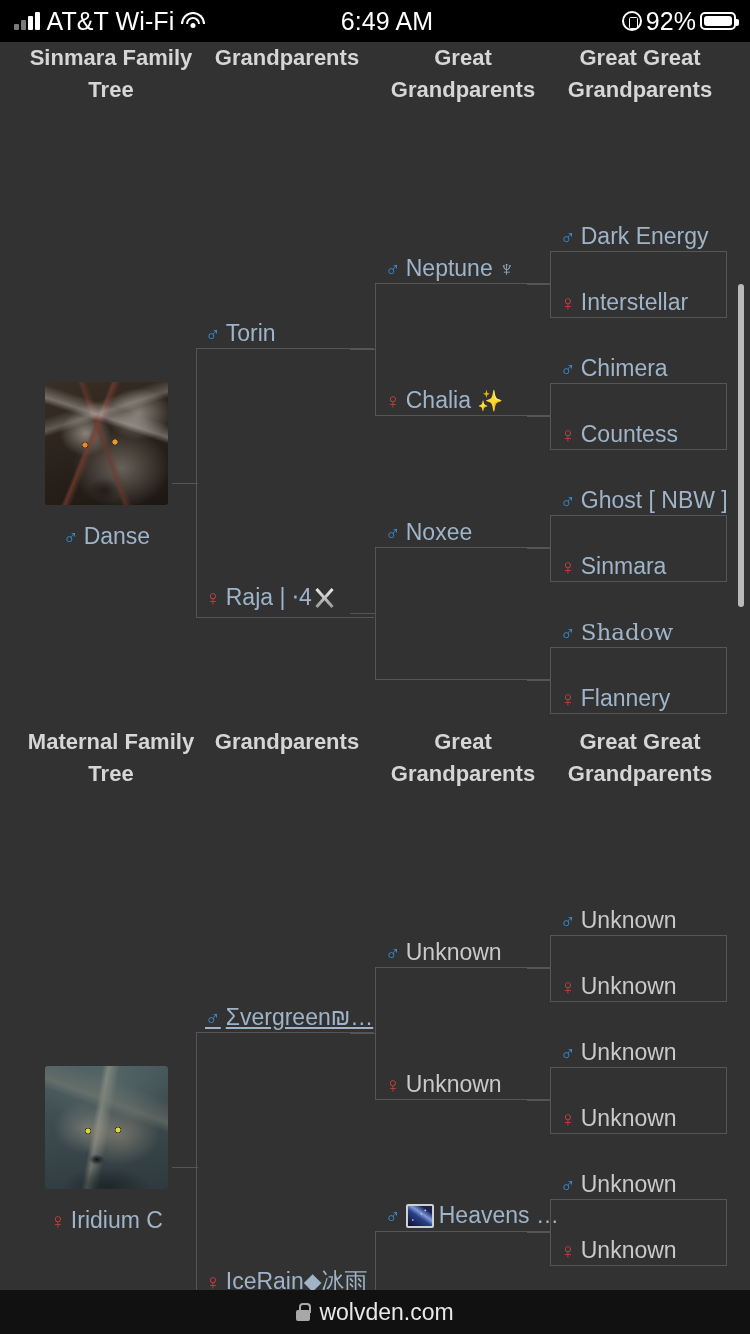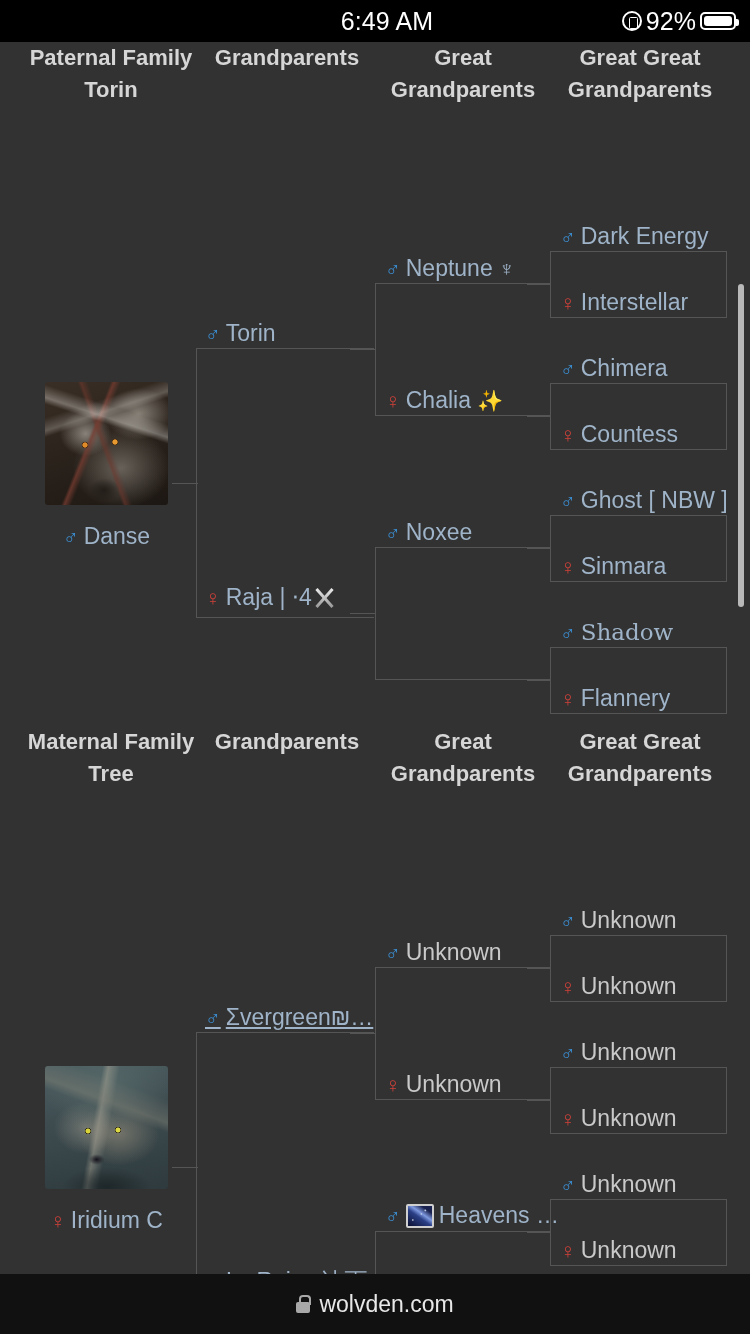--- a/index.html
+++ b/index.html
@@ -158,48 +158,62 @@
   .swords i:nth-child(2){ transform:rotate(-42deg); }
 
   
   .scroll {
     position:absolute; right:6px; top:242px; width:6px; height:323px;
     background:#b9b9b9; border-radius:3px;
   }
 
   
   .bottombar {
-    position:absolute; left:0; right:0; bottom:0; height:60px; background:#111;
+    position:absolute; left:0; right:0; bottom:0; height:44px; background:#111;
     display:flex; align-items:center; justify-content:center; gap:9px;
     color:#e8e8e8; font-size:23px;
   }
   .padlock { width:14px; height:18px; position:relative; display:inline-block; }
   .padlock::before { content:""; position:absolute; left:3px; top:0; width:8px; height:8px;
     border:2px solid #a8a8a8; border-bottom:none; border-radius:4px 4px 0 0; }
   .padlock::after { content:""; position:absolute; left:0; bottom:0; width:14px; height:11px;
     background:#a8a8a8; border-radius:2px; }
 </style>
 </head>
 <body>
 
 <div class="statusbar">
+  <div class="sb-left">
+    <span class="bars">
+        <i></i>
+        <i></i>
+        <i></i>
+        <i></i>
+      </span>
+    <span>AT&amp;T Wi-Fi</span>
+    <span class="wifi">
+        <span></span>
+        <span></span>
+        <span></span>
+      </span>
+  </div>
   <div class="sb-center">6:49 AM</div>
   <div class="sb-right">
     <span class="lock-circ"></span>
     <span>92%</span>
     <span class="batt">
         <i style="width:28px"></i>
       </span>
   </div>
 </div>
 
 <div class="page">
 
   <div class="col-headers">
-    <div class="col-head ch0">Paternal Family Torin</div>
+    <div class="col-head ch0">Sinmara Family Tree</div>
     <div class="col-head ch1">Grandparents</div>
     <div class="col-head ch2">Great Grandparents</div>
     <div class="col-head ch3">Great Great Grandparents</div>
   </div>
 
   <div class="grid" style="height:560px">
 
     <div class="port" style="left:45px; top:262px;">
       <div class="img wolf-danse"></div>
       <div class="cap nm" style="position:relative; left:0; top:0;">

